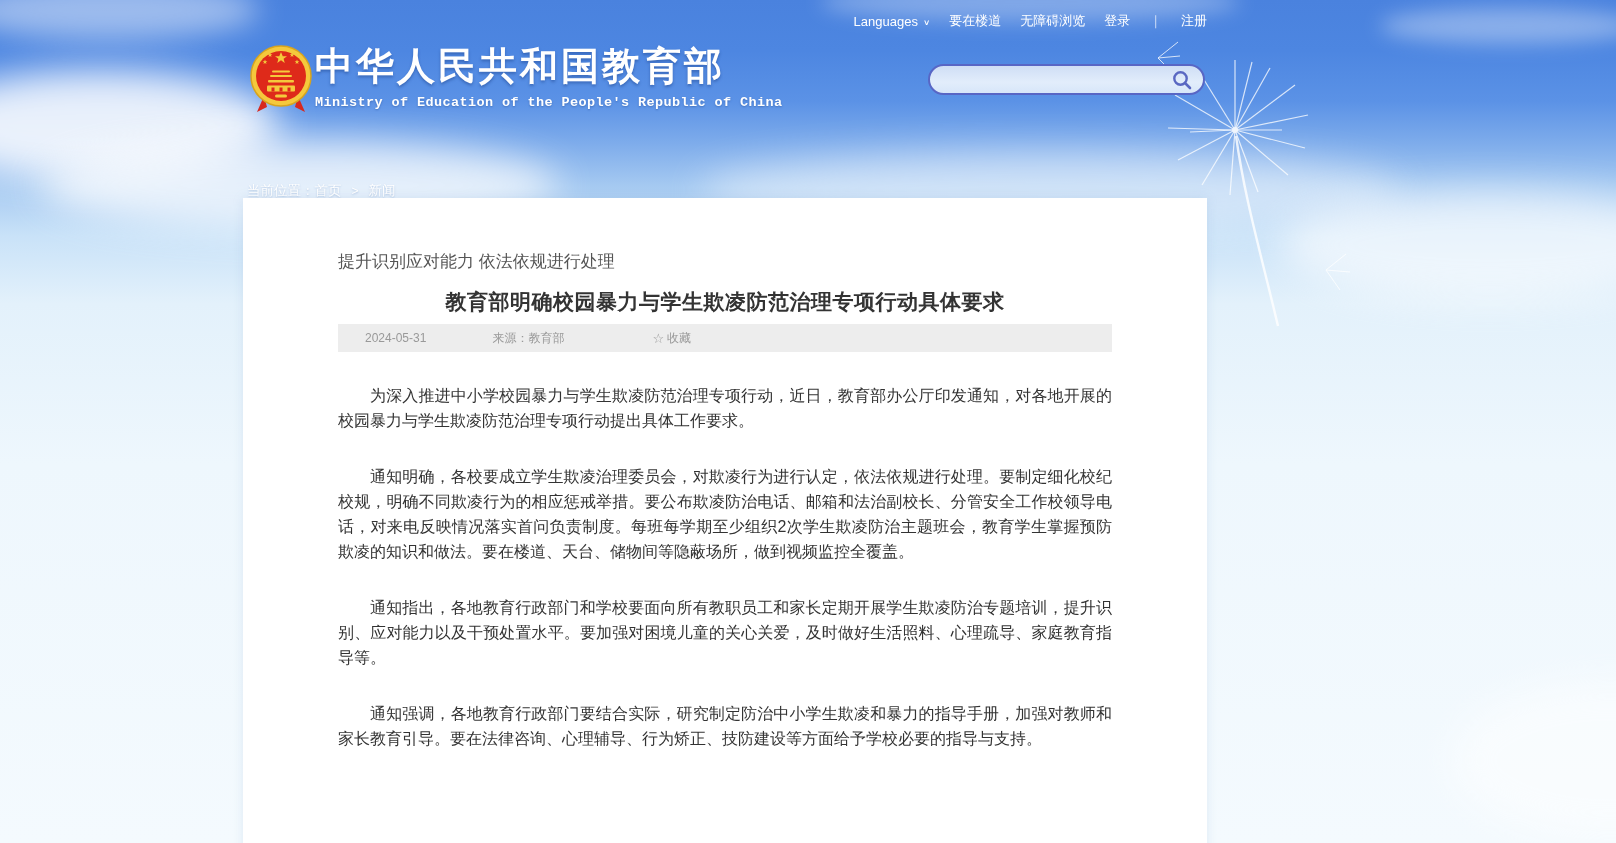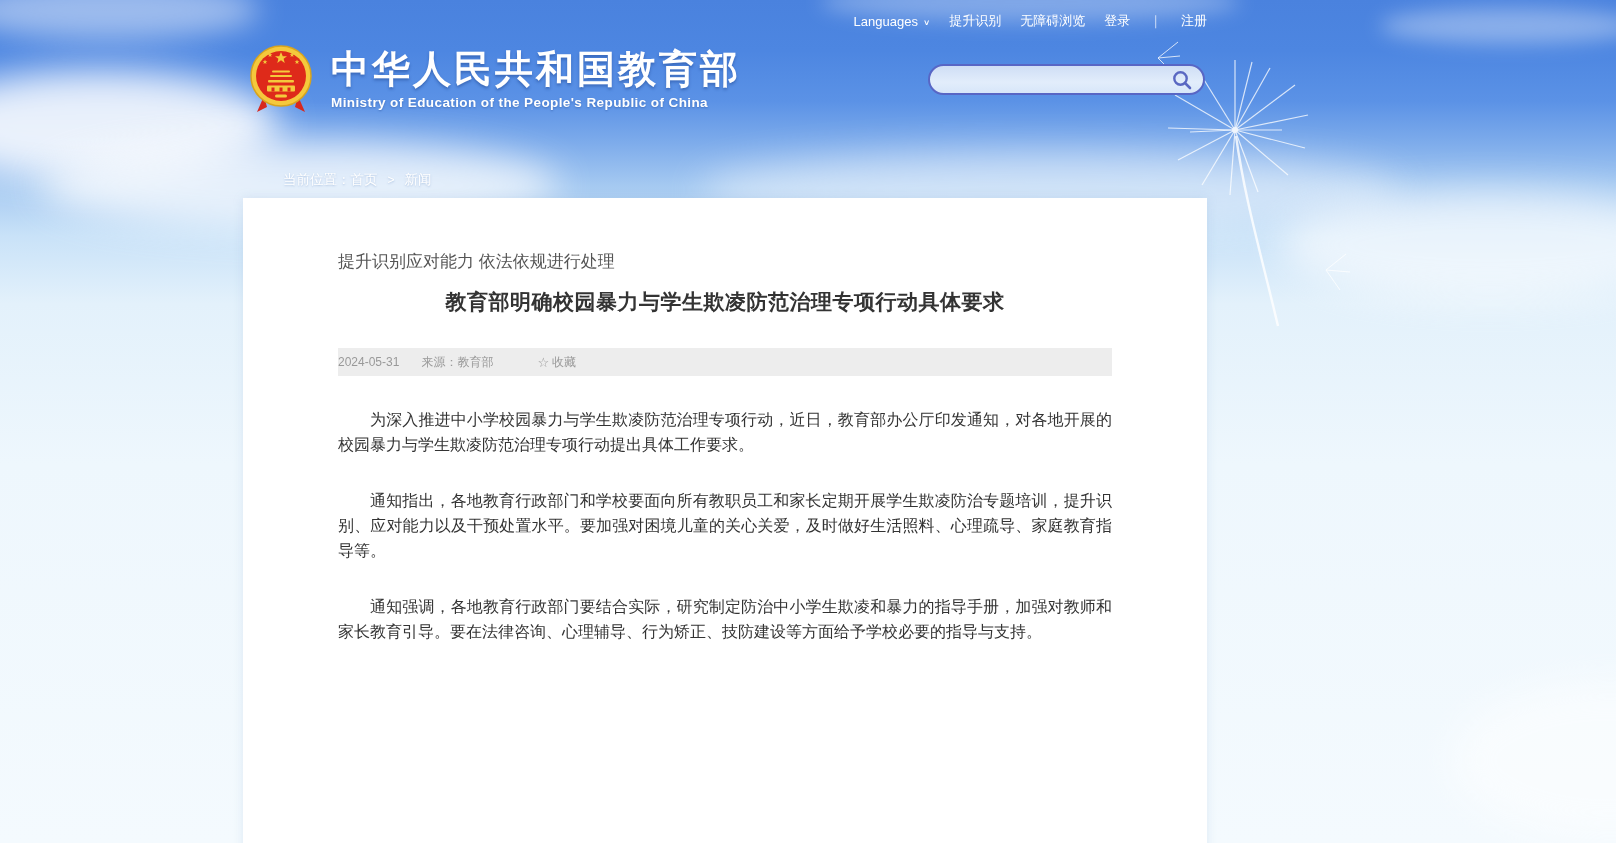--- a/index.html
+++ b/index.html
@@ -33,21 +33,21 @@
     position:absolute; top:12px; right:0;
     display:flex; align-items:center; gap:19px;
     color:#fff; font-size:13px;
   }
   .topbar a { color:#fff; text-decoration:none; cursor:pointer; }
   .topbar .chev { font-size:10px; margin-left:5px; display:inline-block; transform:scaleY(.8); }
   .topbar .sep { opacity:.8; }
 
   
   .logo { position:absolute; left:6px; top:44px; }
-  .titles { position:absolute; left:88px; top:46px; color:#fff; }
+  .titles { position:absolute; left:72px; top:46px; color:#fff;font-family:Liberation Mono, monospace; }
   .site-title {
     font-size:38px; font-weight:700; letter-spacing:3px; line-height:46px;
     text-shadow:0 2px 3px rgba(25,60,130,.45);
   }
   .site-subtitle {
     font-size:13.5px; font-weight:700; letter-spacing:.4px; margin-top:3px;
     text-shadow:0 1px 2px rgba(25,60,130,.4);
   }
 
   
@@ -58,38 +58,38 @@
     display:flex; align-items:center; padding:0 10px 0 14px;
   }
   .search input {
     flex:1; border:none; outline:none; background:transparent;
     font-size:14px; color:#335; height:100%;
   }
   .search .mag { flex:0 0 auto; cursor:pointer; display:flex; }
 
   
   .breadcrumb {
-    position:absolute; left:4px; top:171px;
-    color:#fff; font-size:13.5px; text-shadow:0 1px 2px rgba(80,120,180,.35);margin-left:36px;
+    position:absolute; left:4px; top:182px;
+    color:#fff; font-size:13.5px; text-shadow:0 1px 2px rgba(80,120,180,.35);
   }
   .breadcrumb a { color:#fff; text-decoration:none; cursor:pointer; }
   .breadcrumb .bc-sep { margin:0 10px; font-size:12px; }
 
   
   .card {
     position:absolute; left:0; top:198px; width:964px; min-height:900px;
     background:#fff; box-shadow:0 0 10px rgba(120,160,200,.18);
     padding:52px 95px 60px;
   }
   .kicker { text-align:left; font-size:17px; color:#555; margin-bottom:15px; }
   .title  { text-align:center; font-size:21px; font-weight:700; color:#333; letter-spacing:.5px; }
   .meta {
-    margin-top:32px; height:28px; background:#ededed;
-    display:flex; align-items:center; 
-    font-size:12px; color:#999;
+    margin-top:8px; height:28px; background:#ededed;
+    display:flex; align-items:center; padding-left:27px;
+    font-size:12px; color:#999;gap:44px;
   }
   .meta .src { margin-left:22px; }
   .meta .fav { margin-left:44px; cursor:pointer; color:#999; display:flex; align-items:center; }
   .meta .star { font-size:13px; margin-right:3px; }
   .card .body p {
     margin:31px 0 0; font-size:16px; color:#333; line-height:25px;
     text-indent:2em; text-align:justify;
   }
   .card .body { margin-top:7px; }
 </style>
@@ -136,21 +136,21 @@
       </g>
     </g>
     <circle cx="85" cy="90" r="3" fill="#fff" fill-opacity=".9"></circle>
   </svg>
 </div>
 
 <div class="container">
 
   <div class="topbar">
     <a><span>Languages</span><span class="chev">∨</span></a>
-    <a>提升识别</a>
+    <a>要在楼道</a>
     <a>无障碍浏览</a>
     <a>登录</a>
     <span class="sep">｜</span>
     <a>注册</a>
   </div>
 
   <div class="logo">
     <svg width="64" height="74" viewBox="0 0 64 74">
       <path d="M15 52 L8 68 L18 63 Z" fill="#d7281e"></path>
       <path d="M49 52 L56 68 L46 63 Z" fill="#d7281e"></path>
@@ -201,18 +201,19 @@
     <div class="meta">
       <span>2024-05-31</span>
       <span class="src">来源：教育部</span>
       <span class="fav">
           <span class="star">☆</span>
           <span>收藏</span>
         </span>
     </div>
     <div class="body">
       <p>为深入推进中小学校园暴力与学生欺凌防范治理专项行动，近日，教育部办公厅印发通知，对各地开展的校园暴力与学生欺凌防范治理专项行动提出具体工作要求。</p>
+      <p>通知明确，各校要成立学生欺凌治理委员会，对欺凌行为进行认定，依法依规进行处理。要制定细化校纪校规，明确不同欺凌行为的相应惩戒举措。要公布欺凌防治电话、邮箱和法治副校长、分管安全工作校领导电话，对来电反映情况落实首问负责制度。每班每学期至少组织2次学生欺凌防治主题班会，教育学生掌握预防欺凌的知识和做法。要在楼道、天台、储物间等隐蔽场所，做到视频监控全覆盖。</p>
       <p>通知指出，各地教育行政部门和学校要面向所有教职员工和家长定期开展学生欺凌防治专题培训，提升识别、应对能力以及干预处置水平。要加强对困境儿童的关心关爱，及时做好生活照料、心理疏导、家庭教育指导等。</p>
       <p>通知强调，各地教育行政部门要结合实际，研究制定防治中小学生欺凌和暴力的指导手册，加强对教师和家长教育引导。要在法律咨询、心理辅导、行为矫正、技防建设等方面给予学校必要的指导与支持。</p>
     </div>
   </div>
 
 </div>
 
 </body></html>

